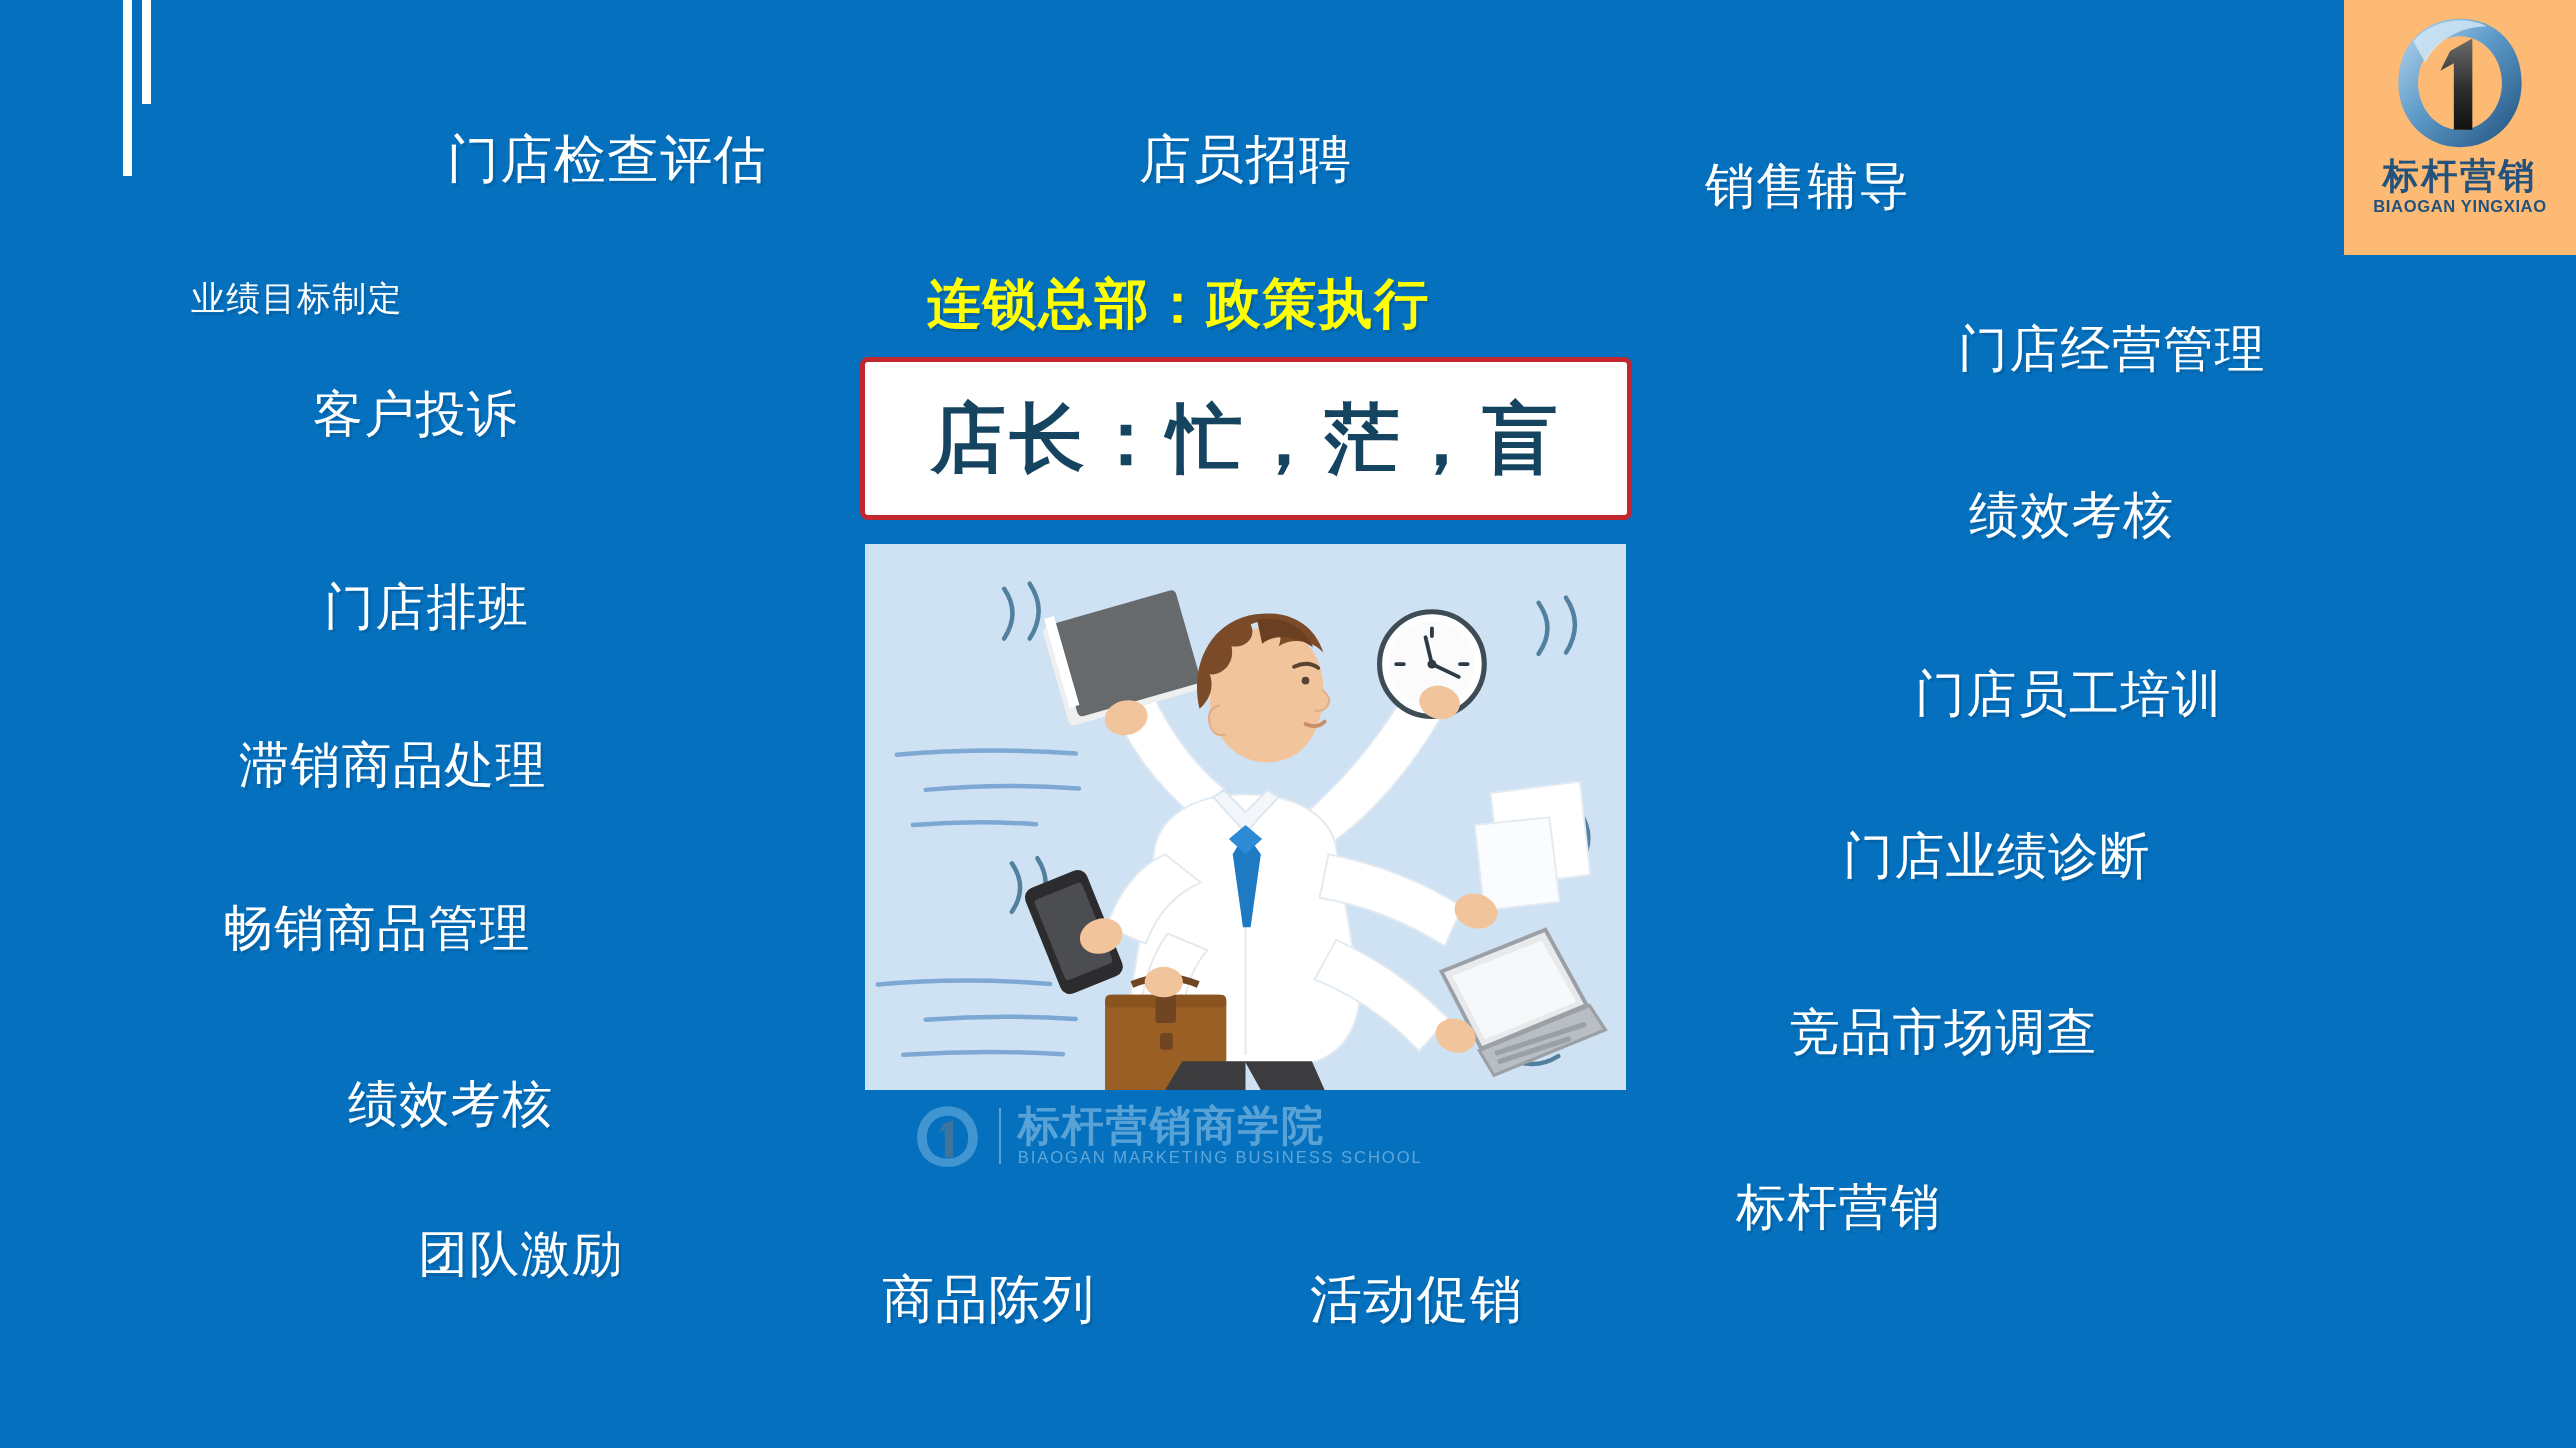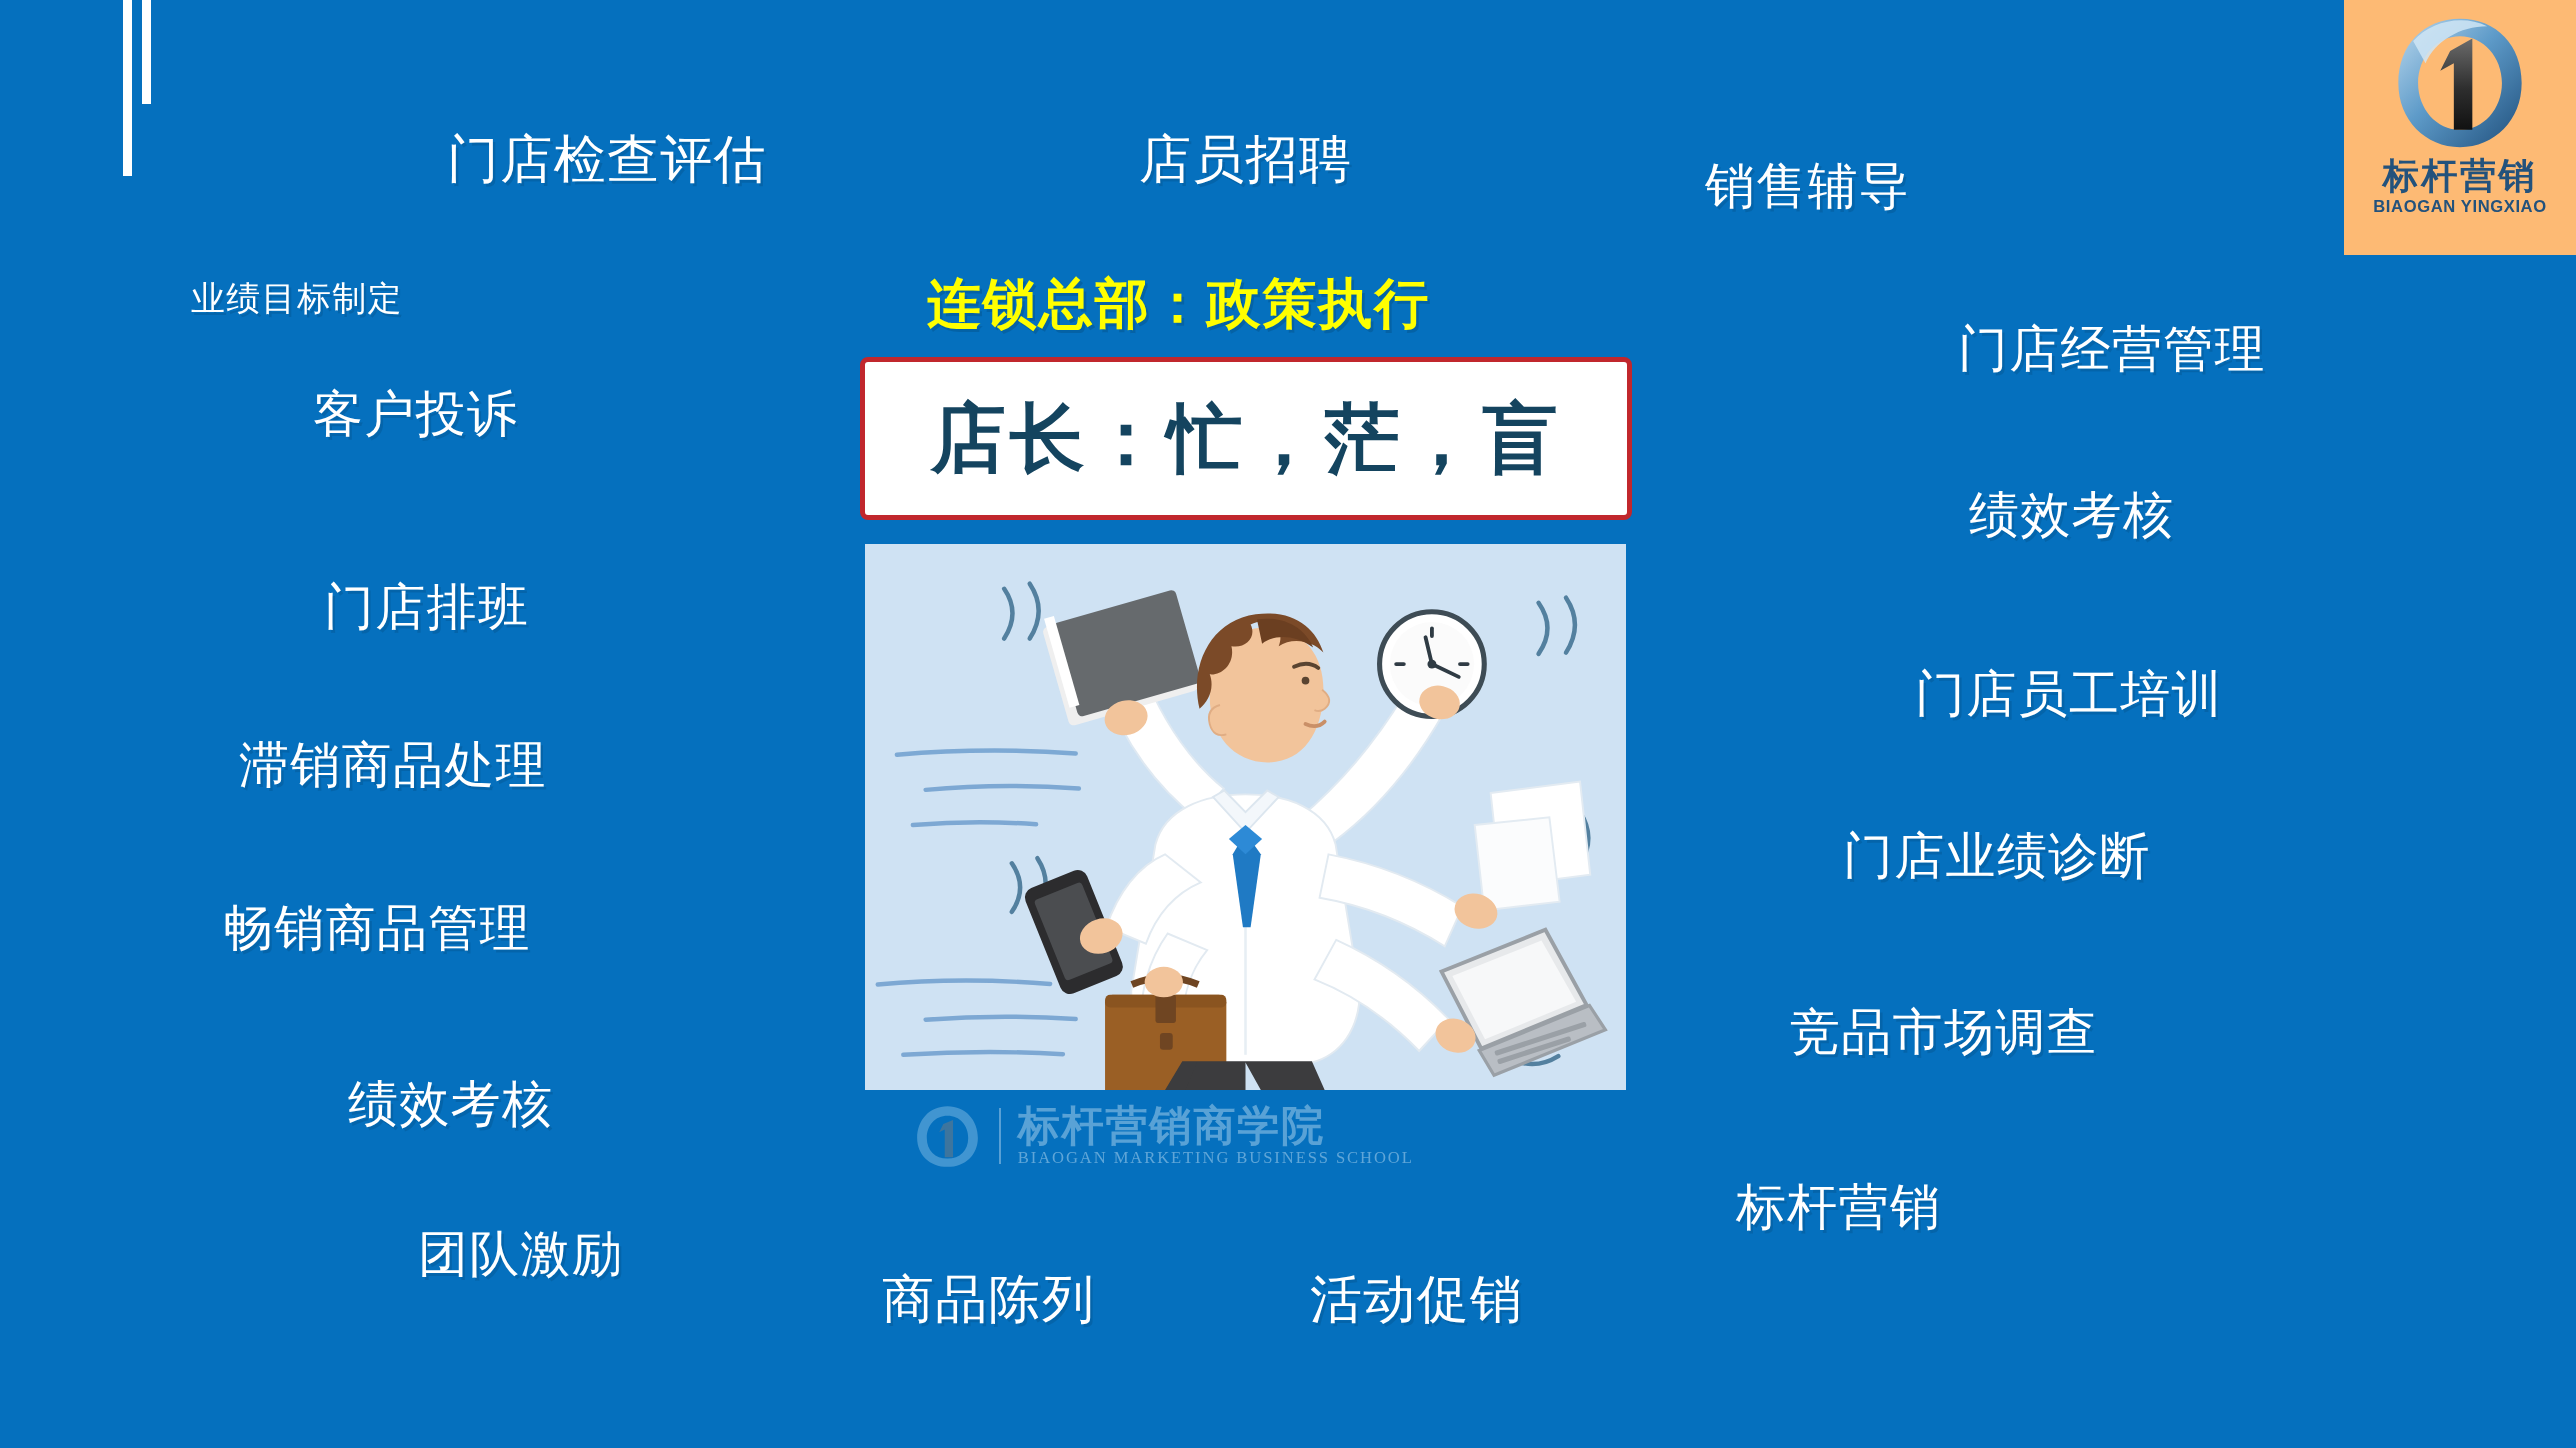--- a/index.html
+++ b/index.html
@@ -69,21 +69,20 @@
   }
   .illus svg{display:block;width:100%;height:100%;}
 
   
   .watermark{
     position:absolute;
     left:913px;top:1101px;
     width:606px;height:70px;
     display:flex;align-items:center;gap:16.6px;
     opacity:.55;
-    font-family:Liberation Serif, serif;
   }
   .wm-mark{width:69px;height:69px;flex:0 0 auto;}
   .wm-div{width:2.6px;height:56px;background:#9ec8e8;flex:0 0 auto;}
   .wm-txt{display:flex;flex-direction:column;justify-content:center;gap:2.6px;}
   .wm-cn{font-size:42px;font-weight:bold;color:#9ecbeb;letter-spacing:1.9px;line-height:1;white-space:nowrap;}
   .wm-en{font-size:16.6px;color:#a9d2ee;letter-spacing:1.9px;line-height:1;white-space:nowrap;}
 
   
   .logo{
     position:absolute;

